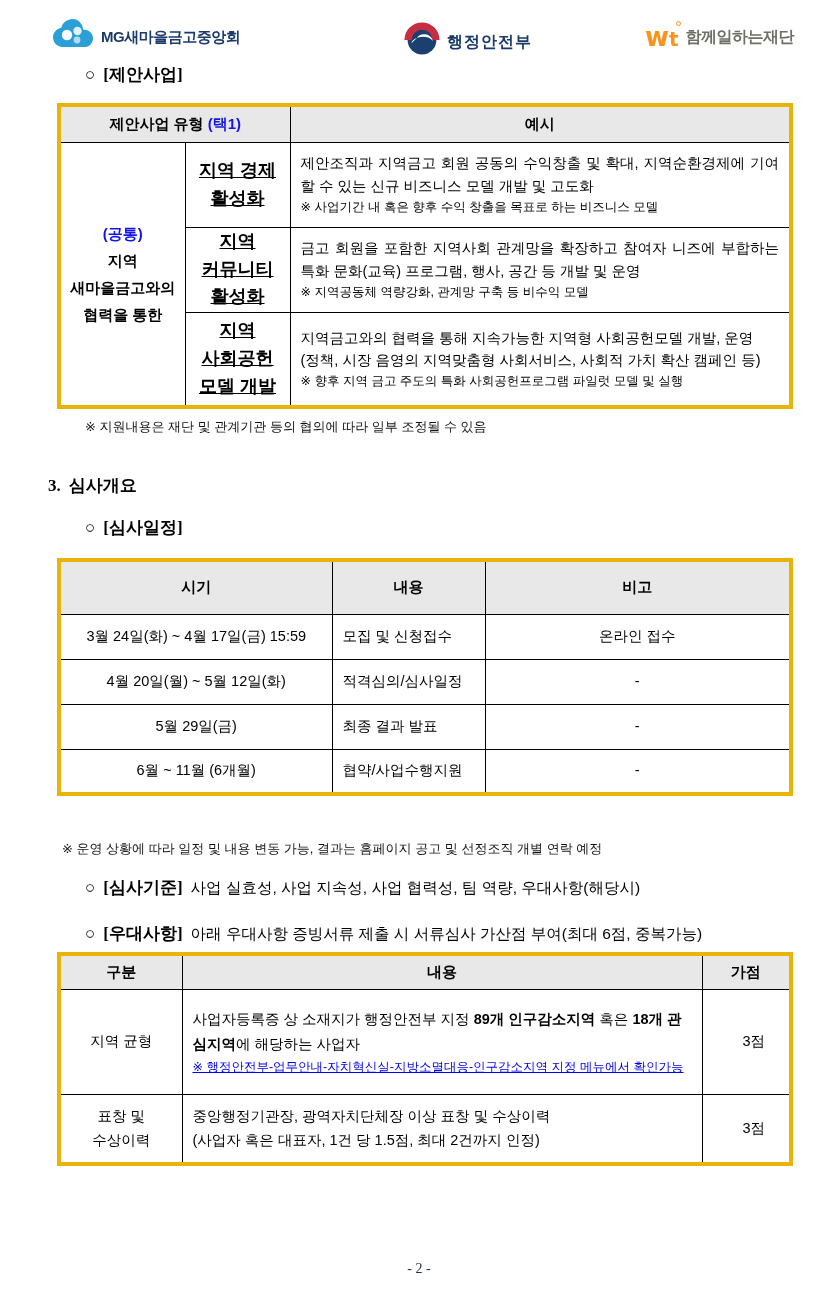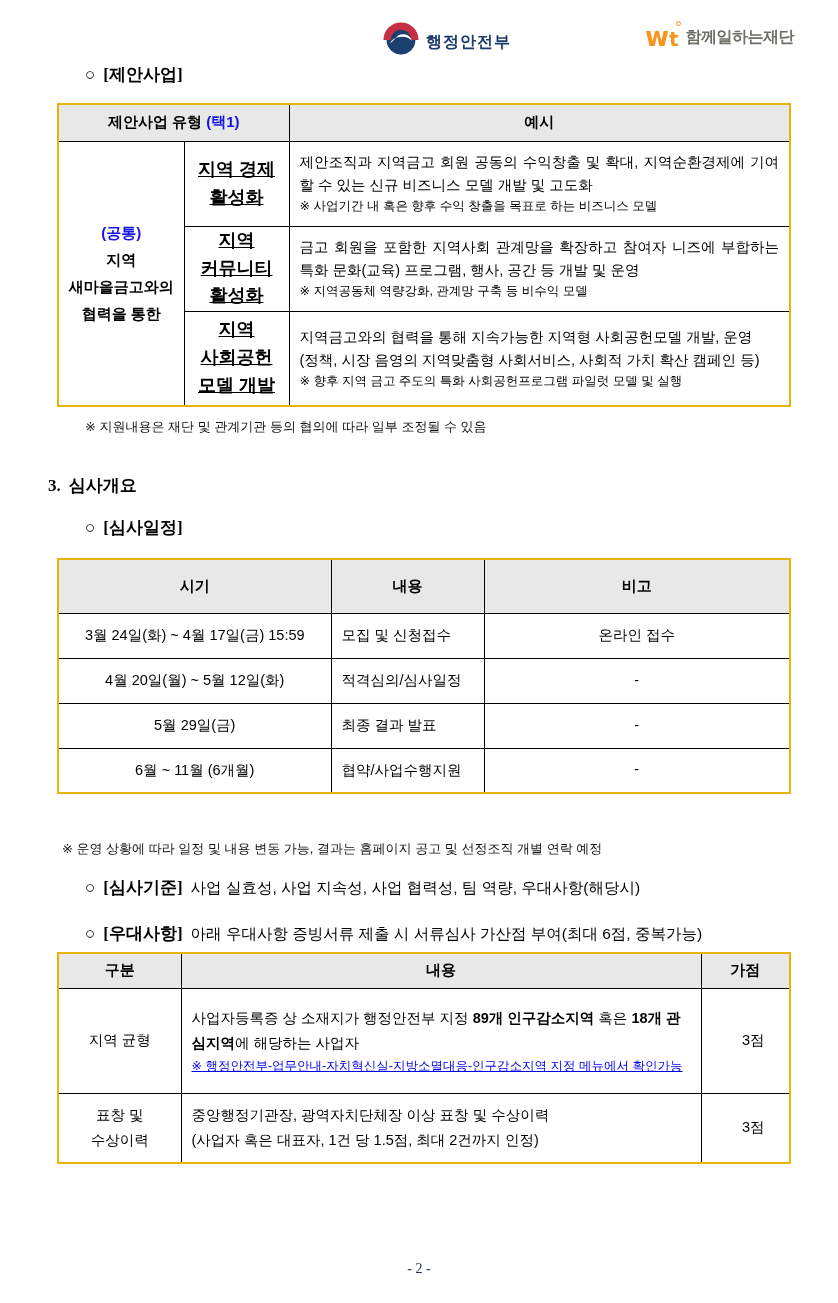--- a/index.html
+++ b/index.html
@@ -26,21 +26,21 @@
              border:1.5px solid #f7941d; border-radius:50%; }
 
   
   .h-serif { font-family:"Liberation Serif","DejaVu Serif",serif; }
   .sec-bullet { font-size:17px; }
   .sec-label { font-size:17px; font-weight:bold; }
   .sec-text { font-size:15.5px; }
   .line { display:flex; align-items:baseline; gap:8px; }
 
   
-  table { border-collapse:collapse; table-layout:fixed; width:732px; border:2px solid #eab308; }
+  table { border-collapse:collapse; table-layout:fixed; width:732px; border:4px solid #eab308; }
   th, td { border:1px solid #000; vertical-align:middle; }
   th { background:#e8e8e8; font-size:15px; font-weight:bold; text-align:center; }
   td { font-size:14.5px; }
   .type-cell { font-weight:bold; font-size:18px; text-align:center; line-height:1.55;text-decoration:underline; }
   .desc-cell { padding:6px 10px; }
   .desc { text-align:justify; line-height:1.55; }
   .cell-note { font-size:12.5px; margin-top:2px; line-height:1.4; }
   .common-cell { text-align:center; line-height:1.8; font-size:15px; }
   .note { font-size:13px; color:#111; }
   .time-cell { text-align:center; }
@@ -52,22 +52,33 @@
   .link { font-size:12.5px; color:#0000ee; text-decoration:underline; margin-top:3px; display:inline-block; cursor:pointer; }
 
   .footer-page { position:absolute; left:0; right:0; bottom:26px; text-align:center;
                  font-size:14px; color:#26324b; font-family:"Liberation Serif",serif; }
 </style>
 </head>
 <body>
 
 <div class="page">
 
-
-  <div class="abs logo" style="left:383px; top:22px;">
+  <div class="abs logo" style="left:52px; top:16px;">
+    <span>
+      <svg width="42" height="38" viewBox="0 0 42 38">
+        <path fill="#2b9fd8" d="M21 3c-6 0-10.5 3.8-11.7 8.8C4.6 12.9 1 16.8 1 21.3 1 26.7 5.3 31 10.7 31h21.6C37.2 31 41 27.2 41 22.4c0-4.8-3.8-8.6-8.7-8.6h-.9C30.3 7.3 26.1 3 21 3z"></path>
+        <circle cx="15" cy="19" r="5.2" fill="#fff"></circle>
+        <circle cx="25.5" cy="15" r="4.2" fill="#fff" opacity="0.85"></circle>
+        <circle cx="25" cy="24" r="3.4" fill="#fff" opacity="0.65"></circle>
+      </svg>
+    </span>
+    <span class="logo-text-mg">MG새마을금고중앙회</span>
+  </div>
+
+  <div class="abs logo" style="left:404px; top:22px;">
     <span>
       <svg width="36" height="36" viewBox="0 0 40 40">
         <circle cx="20" cy="20" r="16" fill="#1b3f6e"></circle>
         <path d="M4.5 20 A15.5 15.5 0 0 1 35.5 20" fill="none" stroke="#c62f41" stroke-width="8"></path>
         <path d="M8 24 A13 9 0 0 1 32 21 A10 10 0 0 0 14 18 Z" fill="#fff"></path>
       </svg>
     </span>
     <span class="logo-text-mois">행정안전부</span>
   </div>
 

